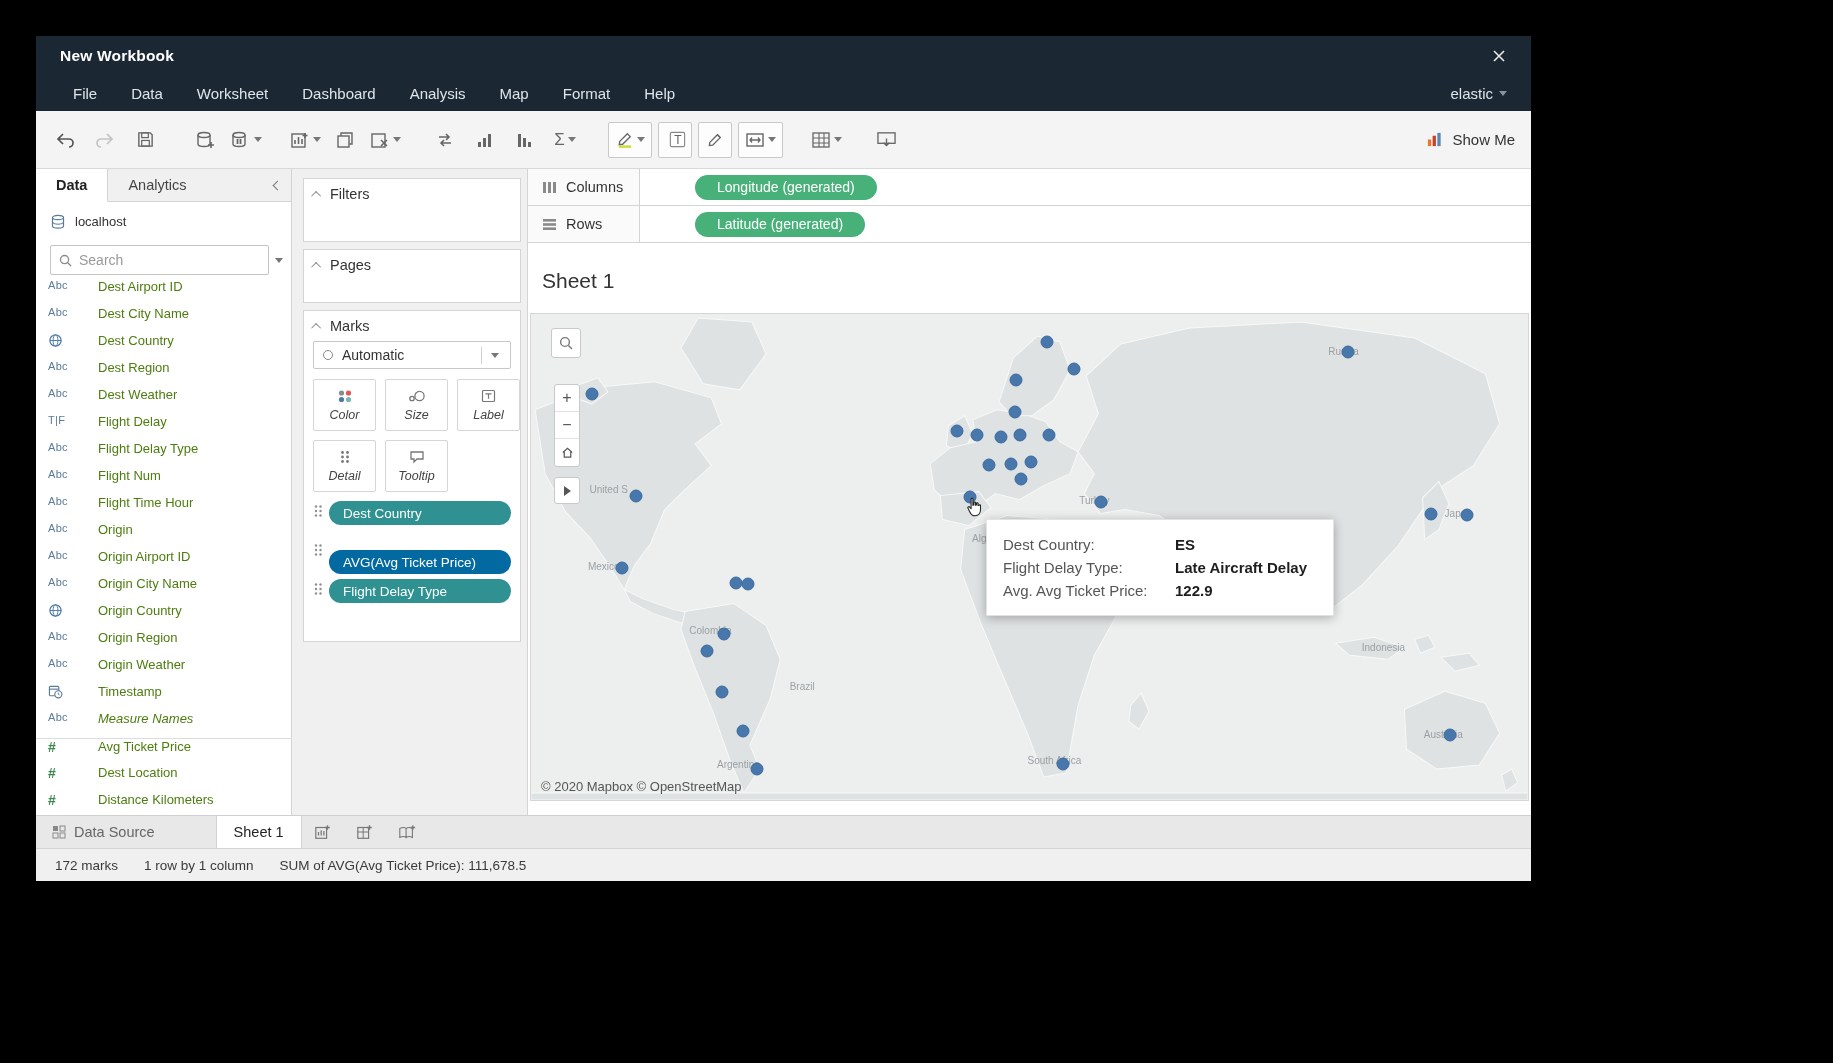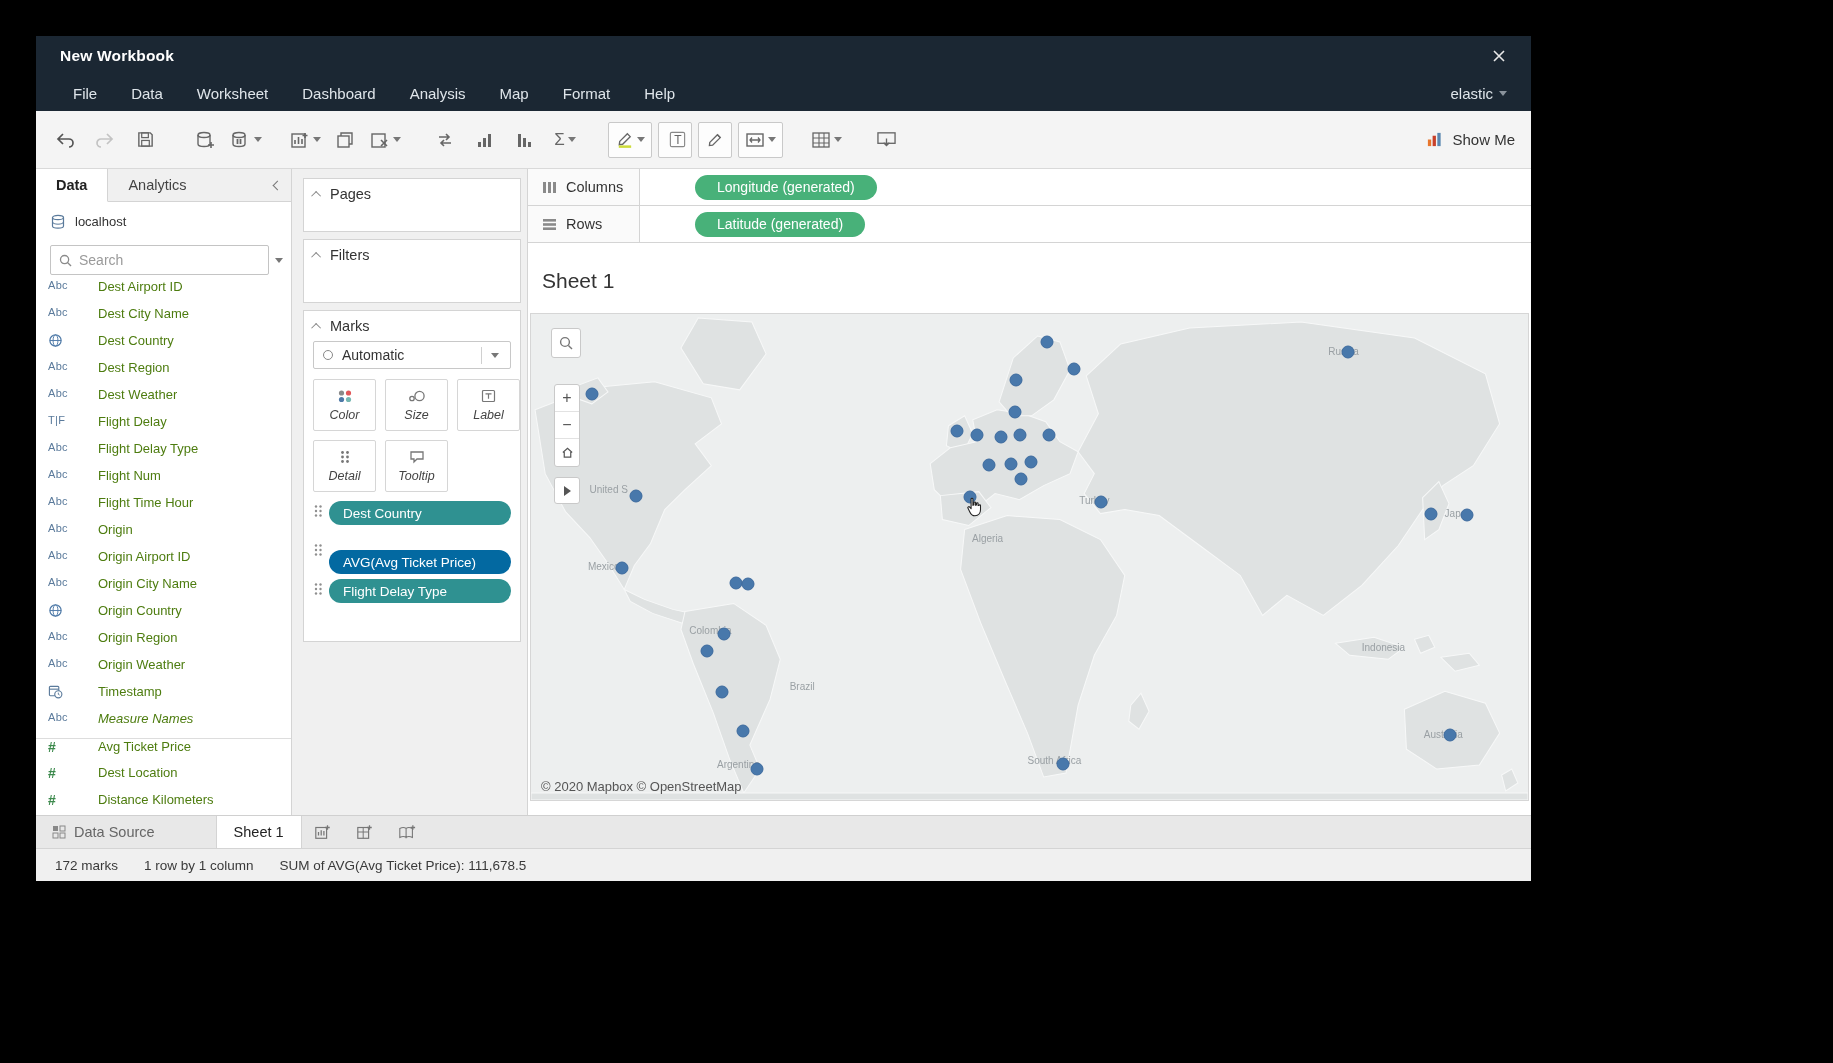--- a/index.html
+++ b/index.html
@@ -420,30 +420,30 @@
           <div class="field-row">
             <span class="field-icon">
               <span class="fi-hash">#</span>
             </span>
             <span class="field-label">Distance Kilometers</span>
           </div>
         </div>
     </div>
 
     <div class="cards-panel">
+      <div class="card filters">
+        <div class="card-header">
+            <span class="chev-up"></span>
+            <span>Filters</span>
+          </div>
+      </div>
       <div class="card pages">
         <div class="card-header">
             <span class="chev-up"></span>
             <span>Pages</span>
-          </div>
-      </div>
-      <div class="card filters">
-        <div class="card-header">
-            <span class="chev-up"></span>
-            <span>Filters</span>
           </div>
       </div>
       <div class="card marks">
         <div class="card-header">
             <span class="chev-up"></span>
             <span>Marks</span>
           </div>
         <div class="mark-select">
           <span class="circle"></span>
           <span>Automatic</span>
@@ -609,20 +609,36 @@
           <div class="zbtn">
             <svg width="13" height="13" viewBox="0 0 14 14">
                 <path d="M2 7 L7 2.5 L12 7 M3.5 6.5 V12 H10.5 V6.5" fill="none" stroke="#555" stroke-width="1.3"></path>
               </svg>
           </div>
         </div>
         <div class="flyout-btn">
             <span class="tri-right"></span>
           </div>
 
+        <div class="map-tooltip">
+          <div>
+              <div class="tt-row">
+                <span class="tt-label">Dest Country:</span>
+                <span class="tt-value">ES</span>
+              </div>
+              <div class="tt-row">
+                <span class="tt-label">Flight Delay Type:</span>
+                <span class="tt-value">Late Aircraft Delay</span>
+              </div>
+              <div class="tt-row">
+                <span class="tt-label">Avg. Avg Ticket Price:</span>
+                <span class="tt-value">122.9</span>
+              </div>
+            </div>
+        </div>
 
         <svg class="hand-cursor" viewBox="0 0 24 28" width="20" height="24" style="left: calc(44% - 6px); top: calc(37.6% - 2px);">
           <path d="M8.5 4.5 c0-1.4 2.2-1.4 2.2 0 V12 l1.2-.4 V9 c0-1.3 2-1.3 2 0 v3 l1.1-.3 v-2 c0-1.2 1.9-1.2 1.9 0 v2.6 l1.1-.2 c0-1 1.8-1 1.8 .2 v5 c0 4-2.4 7.2-6.6 7.2 c-3.4 0-5-1.8-6.2-4.6 l-2.3-4.6 c-.6-1.2 1.2-2.3 2.1-1.2 l1.7 2 Z" fill="#fff" stroke="#222" stroke-width="1.3" stroke-linejoin="round"></path>
         </svg>
 
         <div class="map-attrib">© 2020 Mapbox  © OpenStreetMap</div>
       <span class="map-label" style="left: 7.8%; top: 36%;">United S</span>
           <span class="map-label" style="left: 7.3%; top: 51.8%;">Mexico</span>
           <span class="map-label" style="left: 18%; top: 65%;">Colombia</span>
           <span class="map-label" style="left: 27.2%; top: 76.5%;">Brazil</span>

